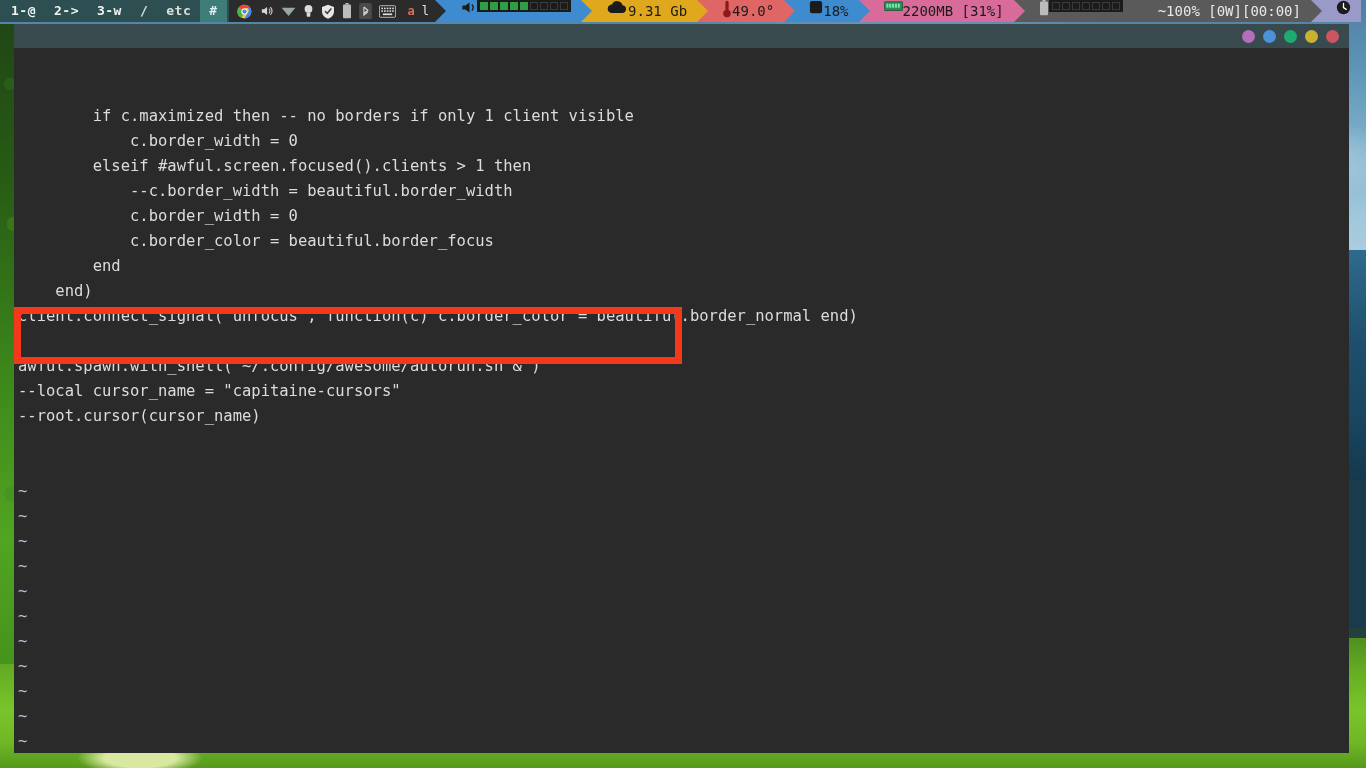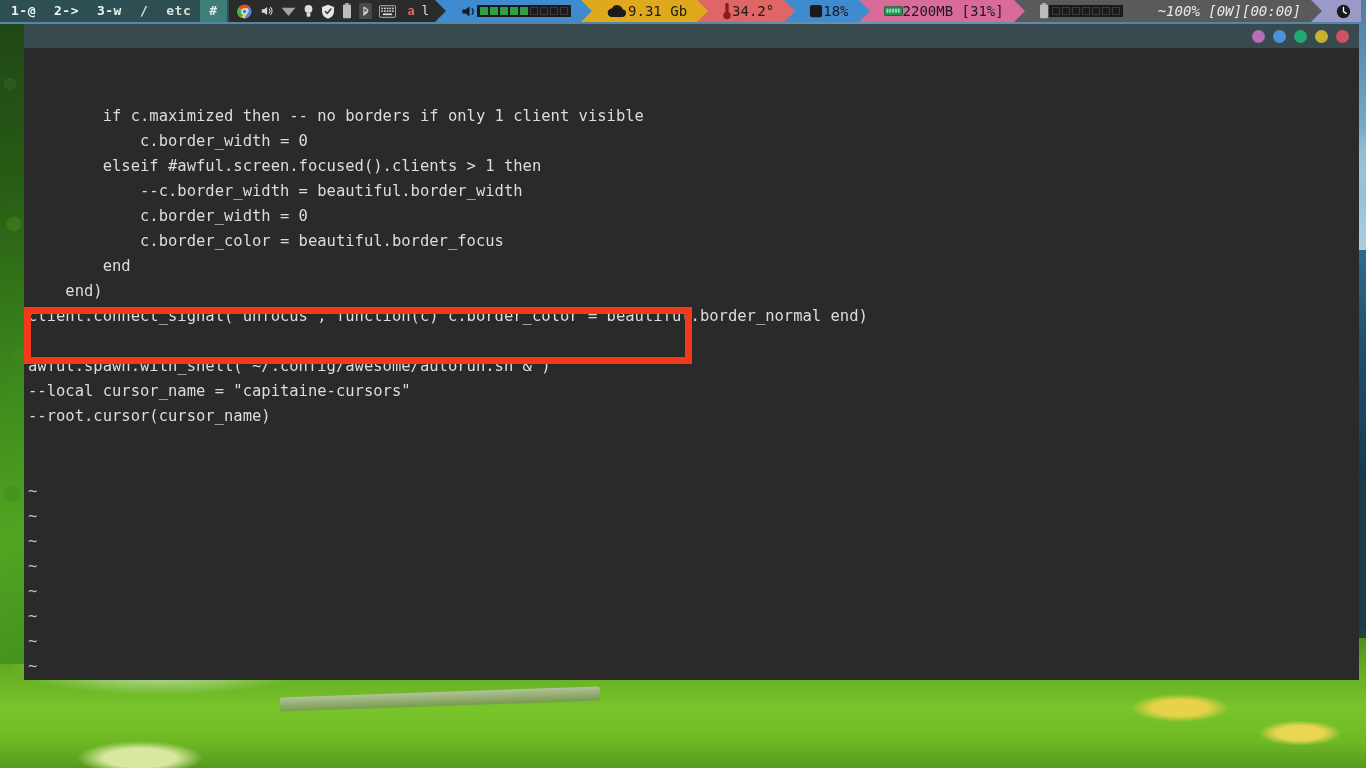--- a/index.html
+++ b/index.html
@@ -73,29 +73,29 @@
     background:#2b2b2b; display:flex; align-items:center; gap:7px; padding:0 8px;
   }
   .systray svg { display:block; }
   .layoutbox {
     background:#2b2b2b; color:#e0e0e0; display:flex; align-items:center;
     gap:7px; padding:0 6px 0 4px; font-size:12px;
   }
   .layoutbox .a { color:#e06c5a; font-weight:bold; }
   .layoutbox .l { color:#e8e8e8; }
 
-  .wseg { display:flex; align-items:center; padding:0 10px 0 14px; gap:0;
+  .wseg { display:flex; align-items:flex-start; padding:0 10px 0 14px; gap:0;
           position:relative; white-space:nowrap; }
   .wseg .lbl { font-size:14px; }
   .arrow-r { width:0; height:0; border-top:11px solid transparent;
              border-bottom:11px solid transparent; }
 
   
   #term {
-    position:absolute; left:24px; top:24px; width:1335px; height:656px;
+    position:absolute; left:14px; top:24px; width:1335px; height:729px;
     z-index:30; background:#2a2a2a;
     display:flex; flex-direction:column;
   }
   #termbar {
     height:24px; background:rgba(70,100,110,.55); position:relative;
     display:flex; justify-content:flex-end; align-items:center; padding-right:10px; gap:8px;
   }
   .wbtn { width:13px; height:13px; border-radius:50%; display:block; }
   #termbody {
     flex:1; position:relative; padding:6px 0 0 0; overflow:hidden;
@@ -235,21 +235,21 @@
         <span class="lbl">9.31 Gb</span>
       </div>
       <div class="arrow-r" style="border-left: 11px solid rgb(224, 168, 28); background: rgb(224, 102, 102);"></div>
       <div class="wseg" style="background: rgb(224, 102, 102); color: rgb(27, 27, 27);">
         <span style="display: flex;">
           <svg width="10" height="18" viewBox="0 0 12 22">
             <rect x="4" y="1" width="4" height="12" rx="2" fill="#8b1a1a"></rect>
             <circle cx="6" cy="16.5" r="4.6" fill="#8b1a1a"></circle>
           </svg>
         </span>
-        <span class="lbl">34.2°</span>
+        <span class="lbl">49.0°</span>
       </div>
       <div class="arrow-r" style="border-left: 11px solid rgb(224, 102, 102); background: rgb(62, 139, 208);"></div>
       <div class="wseg" style="background: rgb(62, 139, 208); color: rgb(27, 27, 27);">
         <span style="display: flex;">
           <svg width="14" height="14" viewBox="0 0 16 16">
             <rect x="1" y="1" width="14" height="14" rx="2.5" fill="#1b1b1b"></rect>
           </svg>
         </span>
         <span class="lbl">18%</span>
       </div>
@@ -281,21 +281,21 @@
           <i style="width: 8px; height: 8px; display: block; background: rgb(27, 27, 27); border: 1px solid rgb(58, 58, 58);"></i>
           <i style="width: 8px; height: 8px; display: block; background: rgb(27, 27, 27); border: 1px solid rgb(58, 58, 58);"></i>
           <i style="width: 8px; height: 8px; display: block; background: rgb(27, 27, 27); border: 1px solid rgb(58, 58, 58);"></i>
           <i style="width: 8px; height: 8px; display: block; background: rgb(27, 27, 27); border: 1px solid rgb(58, 58, 58);"></i>
           <i style="width: 8px; height: 8px; display: block; background: rgb(27, 27, 27); border: 1px solid rgb(58, 58, 58);"></i>
           <i style="width: 8px; height: 8px; display: block; background: rgb(27, 27, 27); border: 1px solid rgb(58, 58, 58);"></i>
           <i style="width: 8px; height: 8px; display: block; background: rgb(27, 27, 27); border: 1px solid rgb(58, 58, 58);"></i>
         </span>
       </div>
       <div class="arrow-r" style="border-left: 11px solid rgb(90, 90, 90); background: rgb(90, 90, 90);"></div>
-      <div class="wseg" style="background: rgb(90, 90, 90); color: rgb(232, 232, 232); font-style: italic;">
+      <div class="wseg" style="background: rgb(90, 90, 90); color: rgb(232, 232, 232);">
         <span class="lbl">~100% [0W][00:00]</span>
       </div>
       <div class="arrow-r" style="border-left: 11px solid rgb(90, 90, 90); background: rgb(154, 154, 200);"></div>
       <div class="wseg" style="background: rgb(154, 154, 200); color: rgb(27, 27, 27);">
         <span style="display: flex;">
           <svg width="15" height="15" viewBox="0 0 18 18">
             <circle cx="9" cy="9" r="8" fill="#1b1b1b"></circle>
             <path d="M9 4.2V9.2l3.3 2" stroke="#fff" stroke-width="1.6" fill="none" stroke-linecap="round"></path>
           </svg>
         </span>

